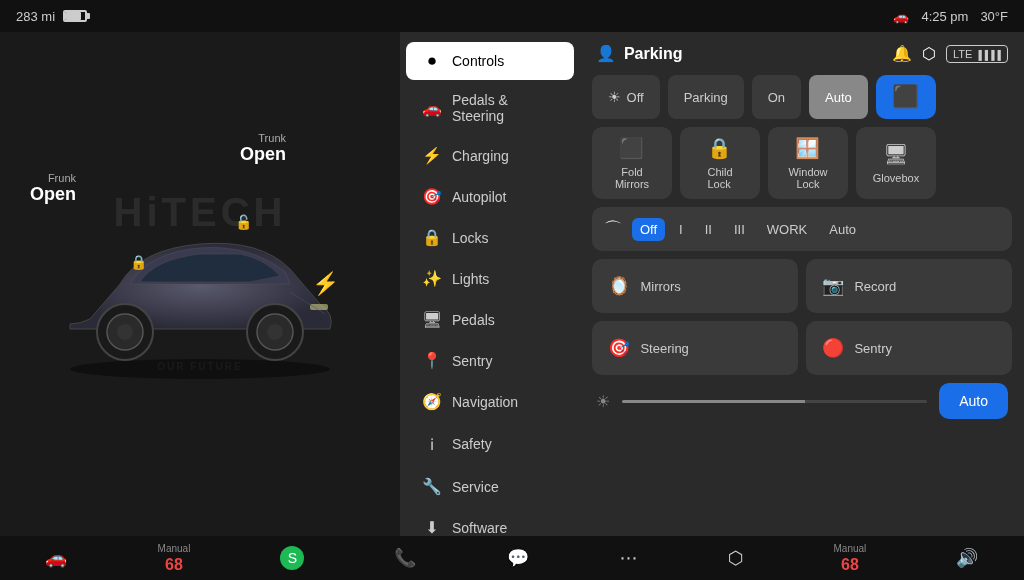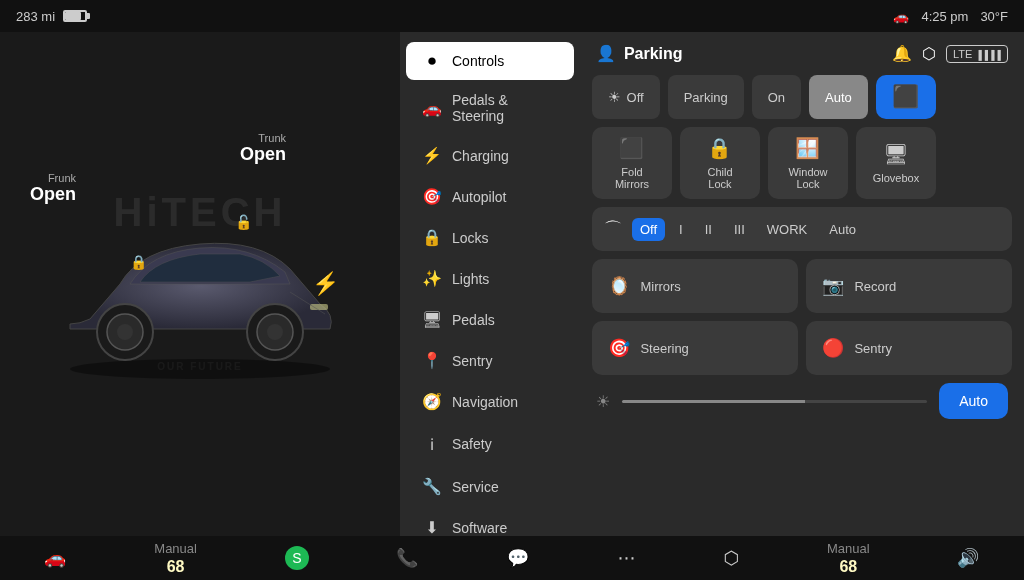--- a/index.html
+++ b/index.html
@@ -321,22 +321,22 @@
       justify-content: space-around;
     }
     .taskbar-item {
       display: flex;
       flex-direction: column;
       align-items: center;
       gap: 2px;
       cursor: pointer;
     }
     .taskbar-icon { font-size: 18px; color: #ccc; }
-    .taskbar-value { font-size: 16px; color: #fef9c3; font-weight: 600; }
-    .taskbar-sublabel { font-size: 13px; color: #888; }
+    .taskbar-value { font-size: 16px; color: #ef4444; font-weight: 600; }
+    .taskbar-sublabel { font-size: 10px; color: #888; }
 
     .spotify-icon {
       width: 24px; height: 24px;
       background: #1DB954;
       border-radius: 50%;
       display: flex; align-items: center; justify-content: center;
       font-size: 14px;
     }
 
     .watermark {
@@ -518,21 +518,21 @@
           </button>
         </div>
 
         <div class="btn-row">
           <div class="icon-btn">
             <span class="icon-btn-icon">⬛</span>
             <span style="text-align:center">Fold<br>Mirrors</span>
           </div>
           <div class="icon-btn">
             <span class="icon-btn-icon">🔒</span>
-            <span style="text-align:center">Child<br>Lock</span>
+            <span style="">Child<br>Lock</span>
           </div>
           <div class="icon-btn">
             <span class="icon-btn-icon">🪟</span>
             <span style="text-align:center">Window<br>Lock</span>
           </div>
           <div class="icon-btn">
             <span class="icon-btn-icon">🖥</span>
             <span style="text-align:center">Glovebox</span>
           </div>
         </div>

